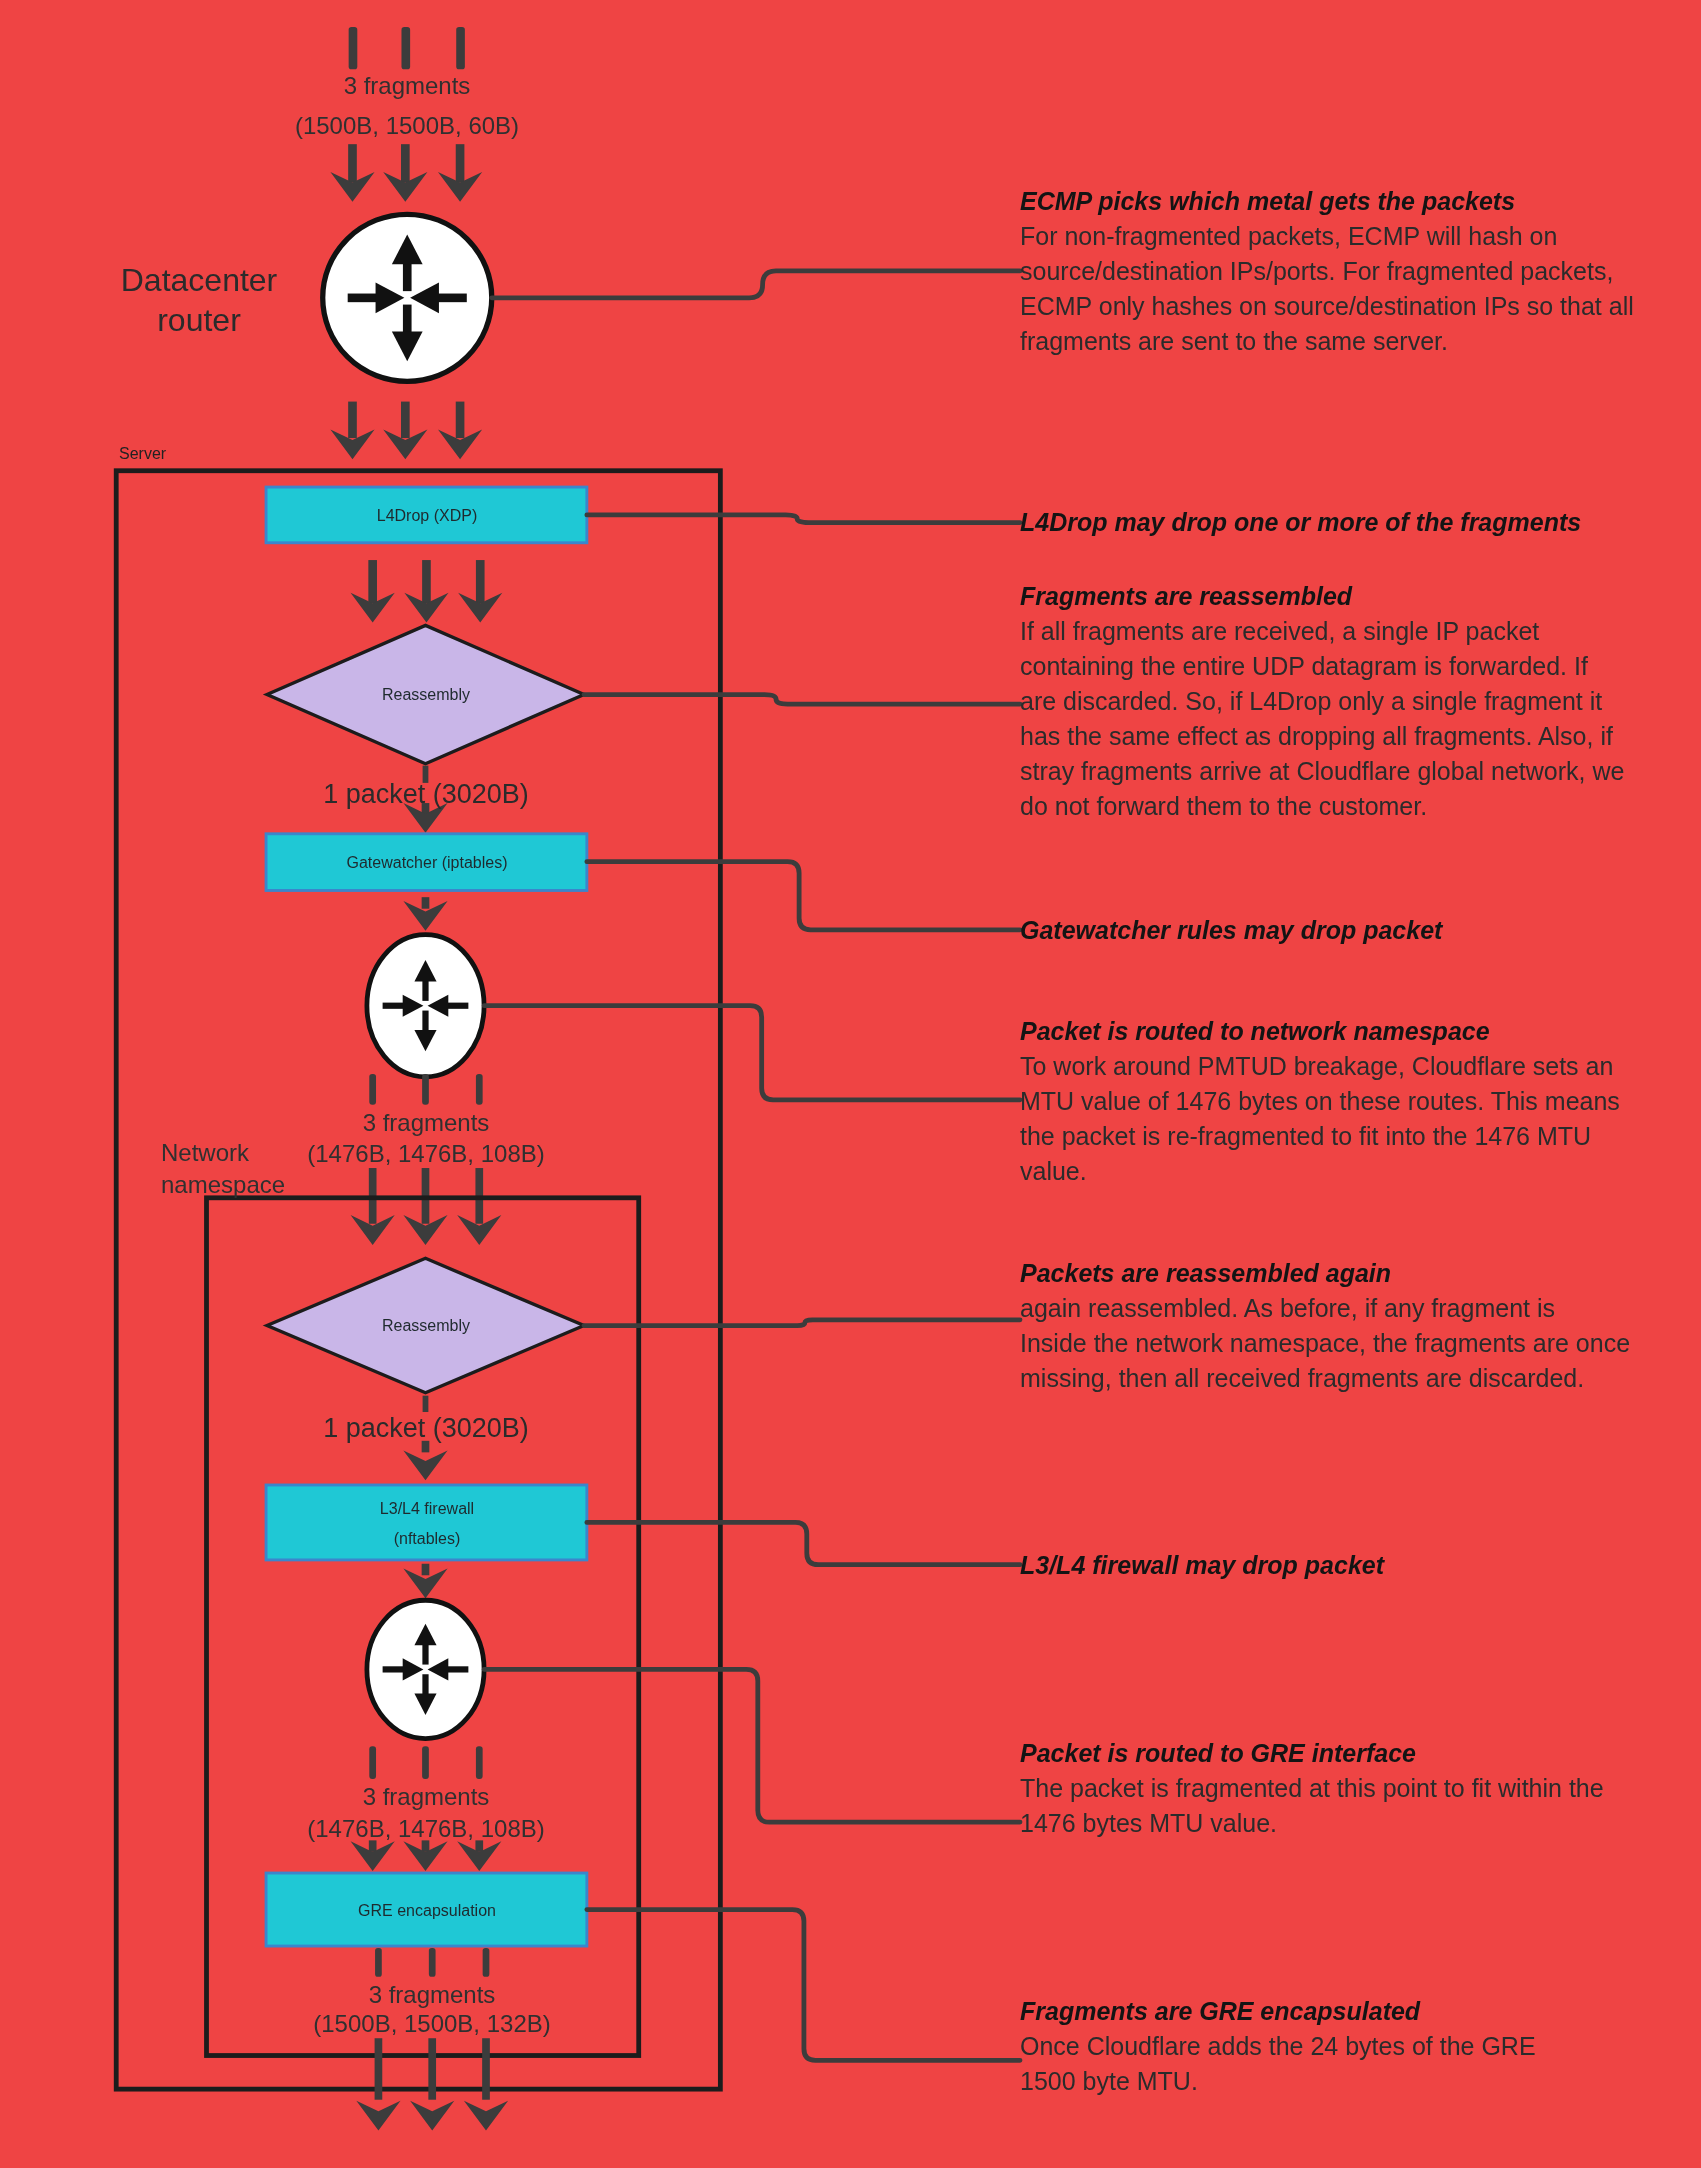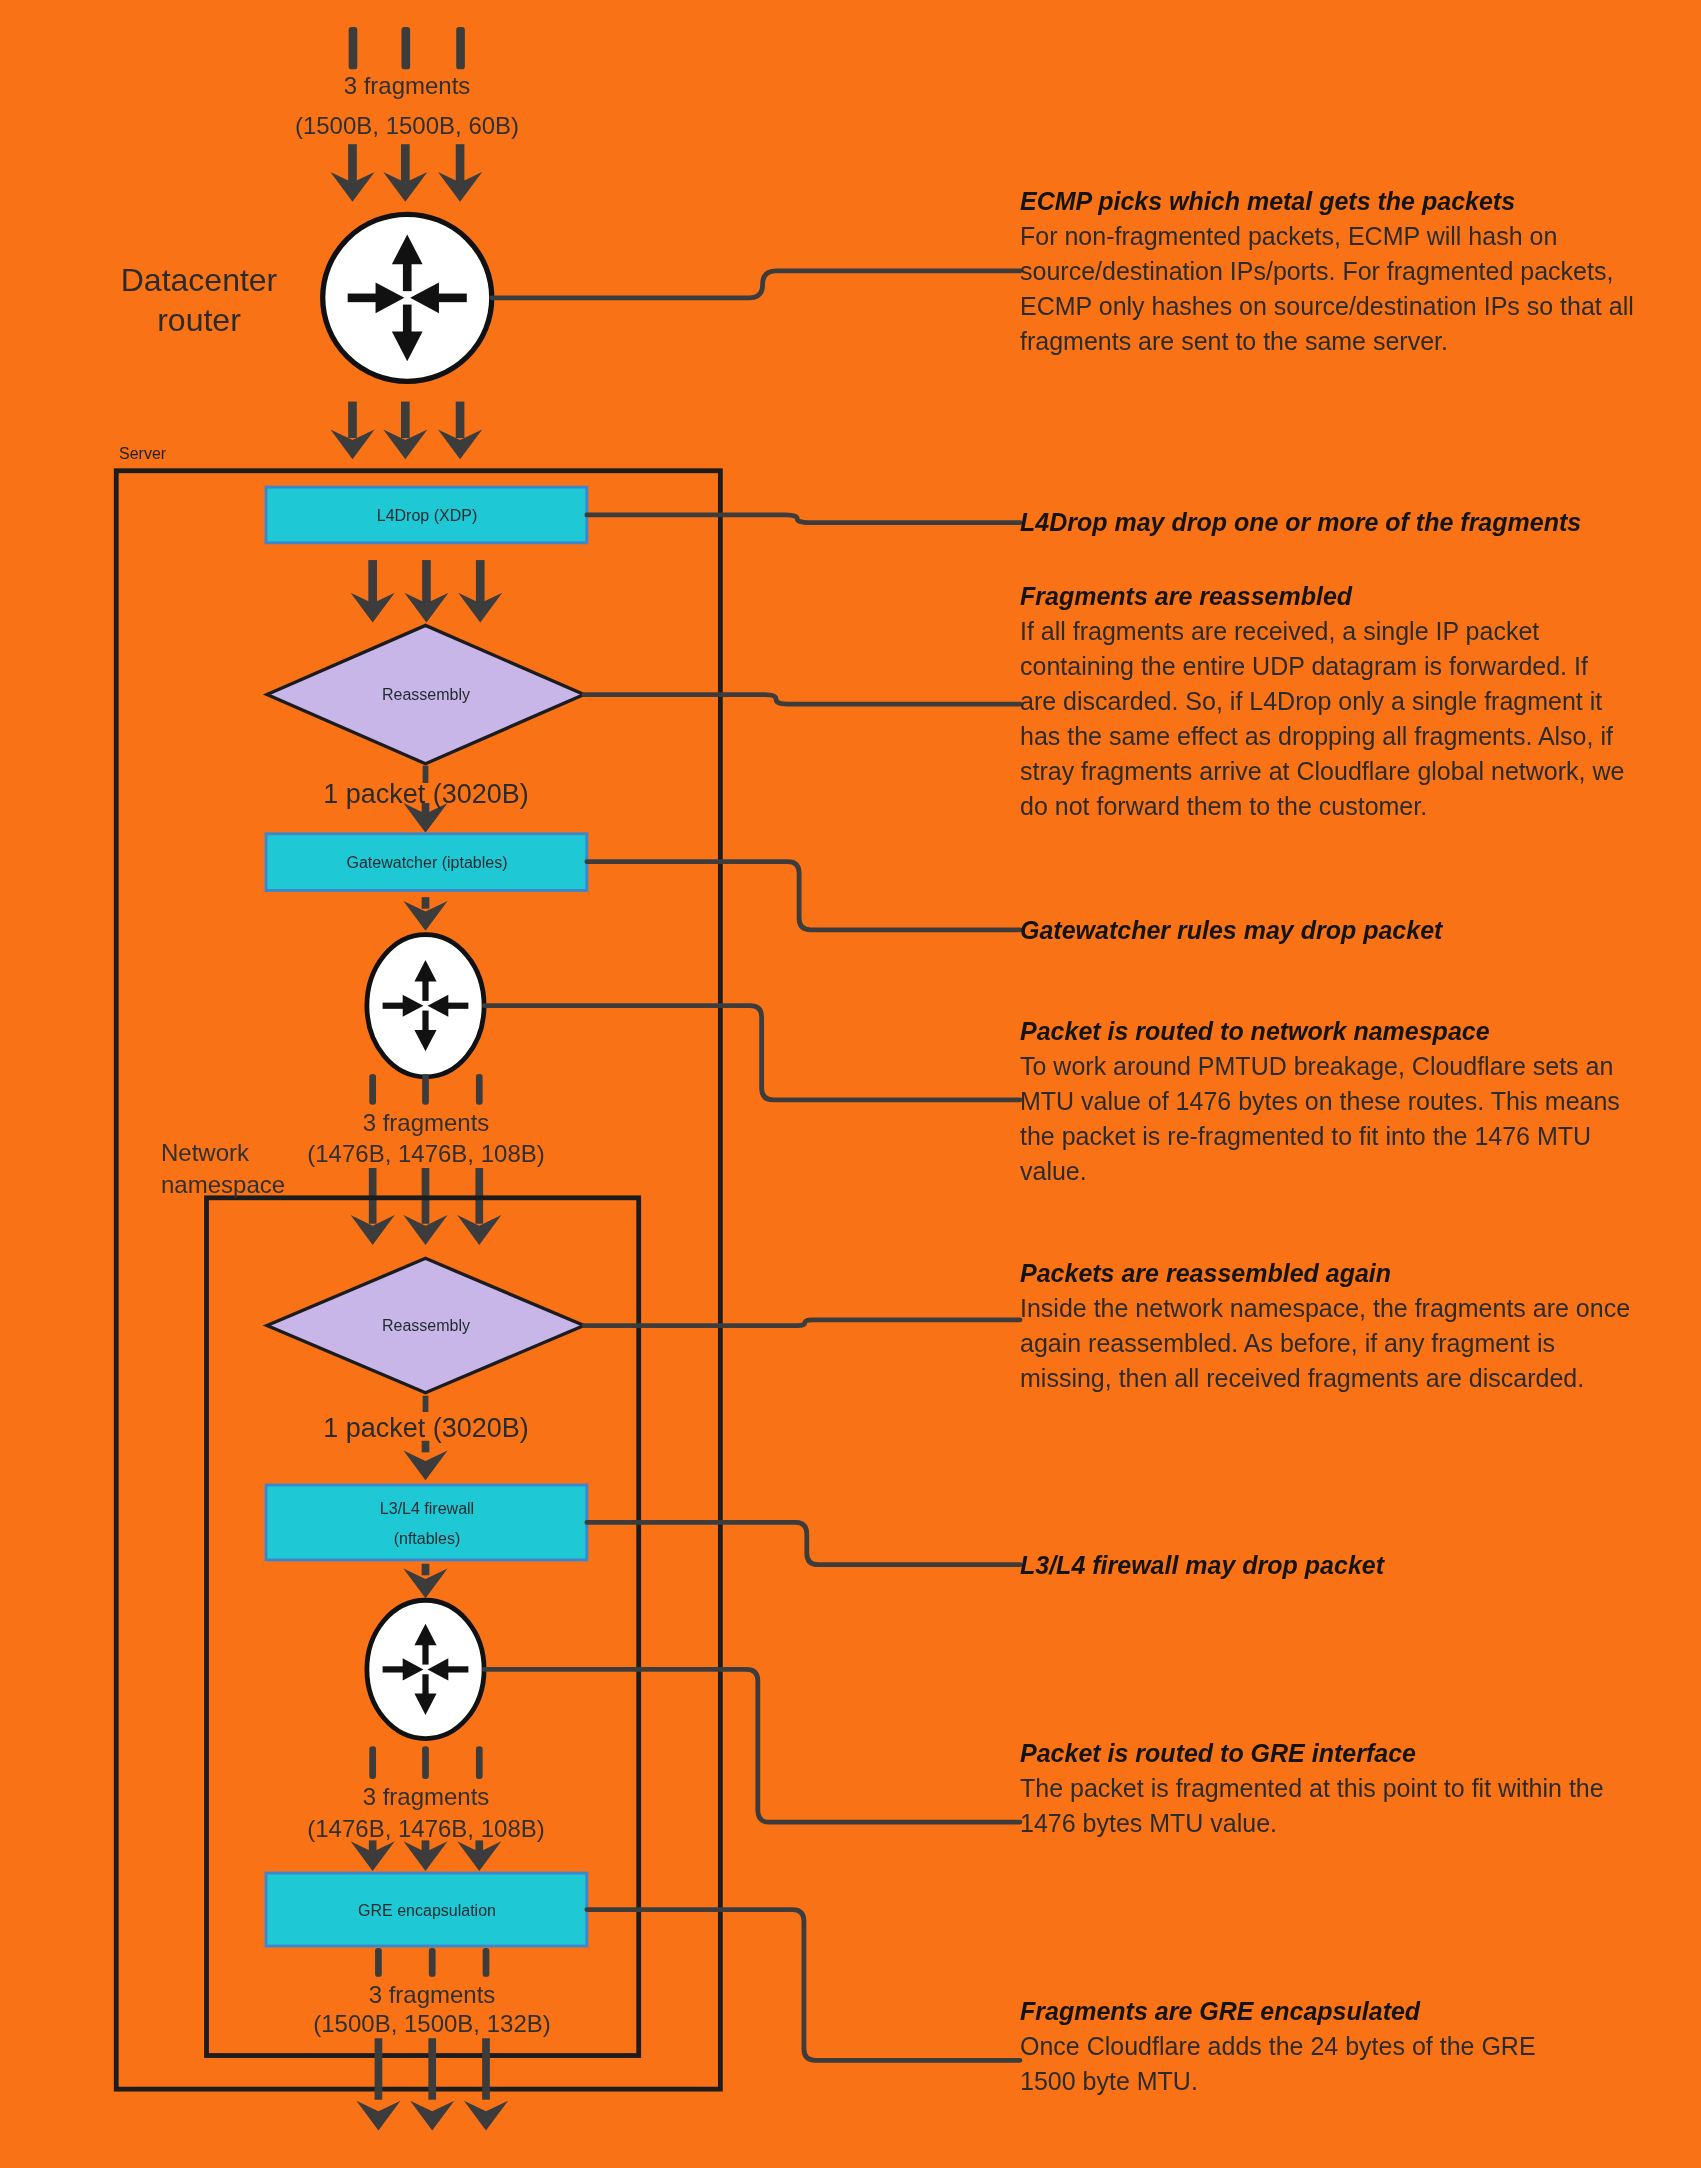--- a/index.html
+++ b/index.html
@@ -1,16 +1,16 @@
 <!DOCTYPE html>
 <html><head>
 <meta charset="utf-8">
 <style>
   html,body{margin:0;padding:0;background:#ffffff;}
-  .stage{position:relative;width:1701px;height:2168px;background:#f97316;overflow:hidden;
+  .stage{position:relative;width:1701px;height:2168px;background:#ef4444;overflow:hidden;
          font-family:"Liberation Sans",sans-serif;}
   .layer{position:absolute;left:0;top:0;}
   
   .dt{position:absolute;transform:translate(-50%,-50%);white-space:nowrap;color:#1f2a2e;}
   .dtl{position:absolute;transform:translate(0,-50%);white-space:nowrap;color:#222;}
   .f24{font-size:16px;}
   .f25{font-size:24px;color:#303030;}
   .f28{font-size:27px;color:#2b2b2b;}
   .f29{font-size:32px;color:#2b2b2b;}
   
@@ -249,22 +249,22 @@
   <div class="ann" style="top:1014px">
     <div class="h">Packet is routed to network namespace</div>
     <div>To work around PMTUD breakage, Cloudflare sets an</div>
     <div>MTU value of 1476 bytes on these routes. This means</div>
     <div>the packet is re-fragmented to fit into the 1476 MTU</div>
     <div>value.</div>
   </div>
 
   <div class="ann" style="top:1256px">
     <div class="h">Packets are reassembled again</div>
+    <div>again reassembled. As before, if any fragment is</div>
     <div>Inside the network namespace, the fragments are once</div>
-    <div>again reassembled. As before, if any fragment is</div>
     <div>missing, then all received fragments are discarded.</div>
   </div>
 
   <div class="ann" style="top:1548px">
     <div class="h">L3/L4 firewall may drop packet</div>
   </div>
 
   <div class="ann" style="top:1736px">
     <div class="h">Packet is routed to GRE interface</div>
     <div>The packet is fragmented at this point to fit within the</div>

